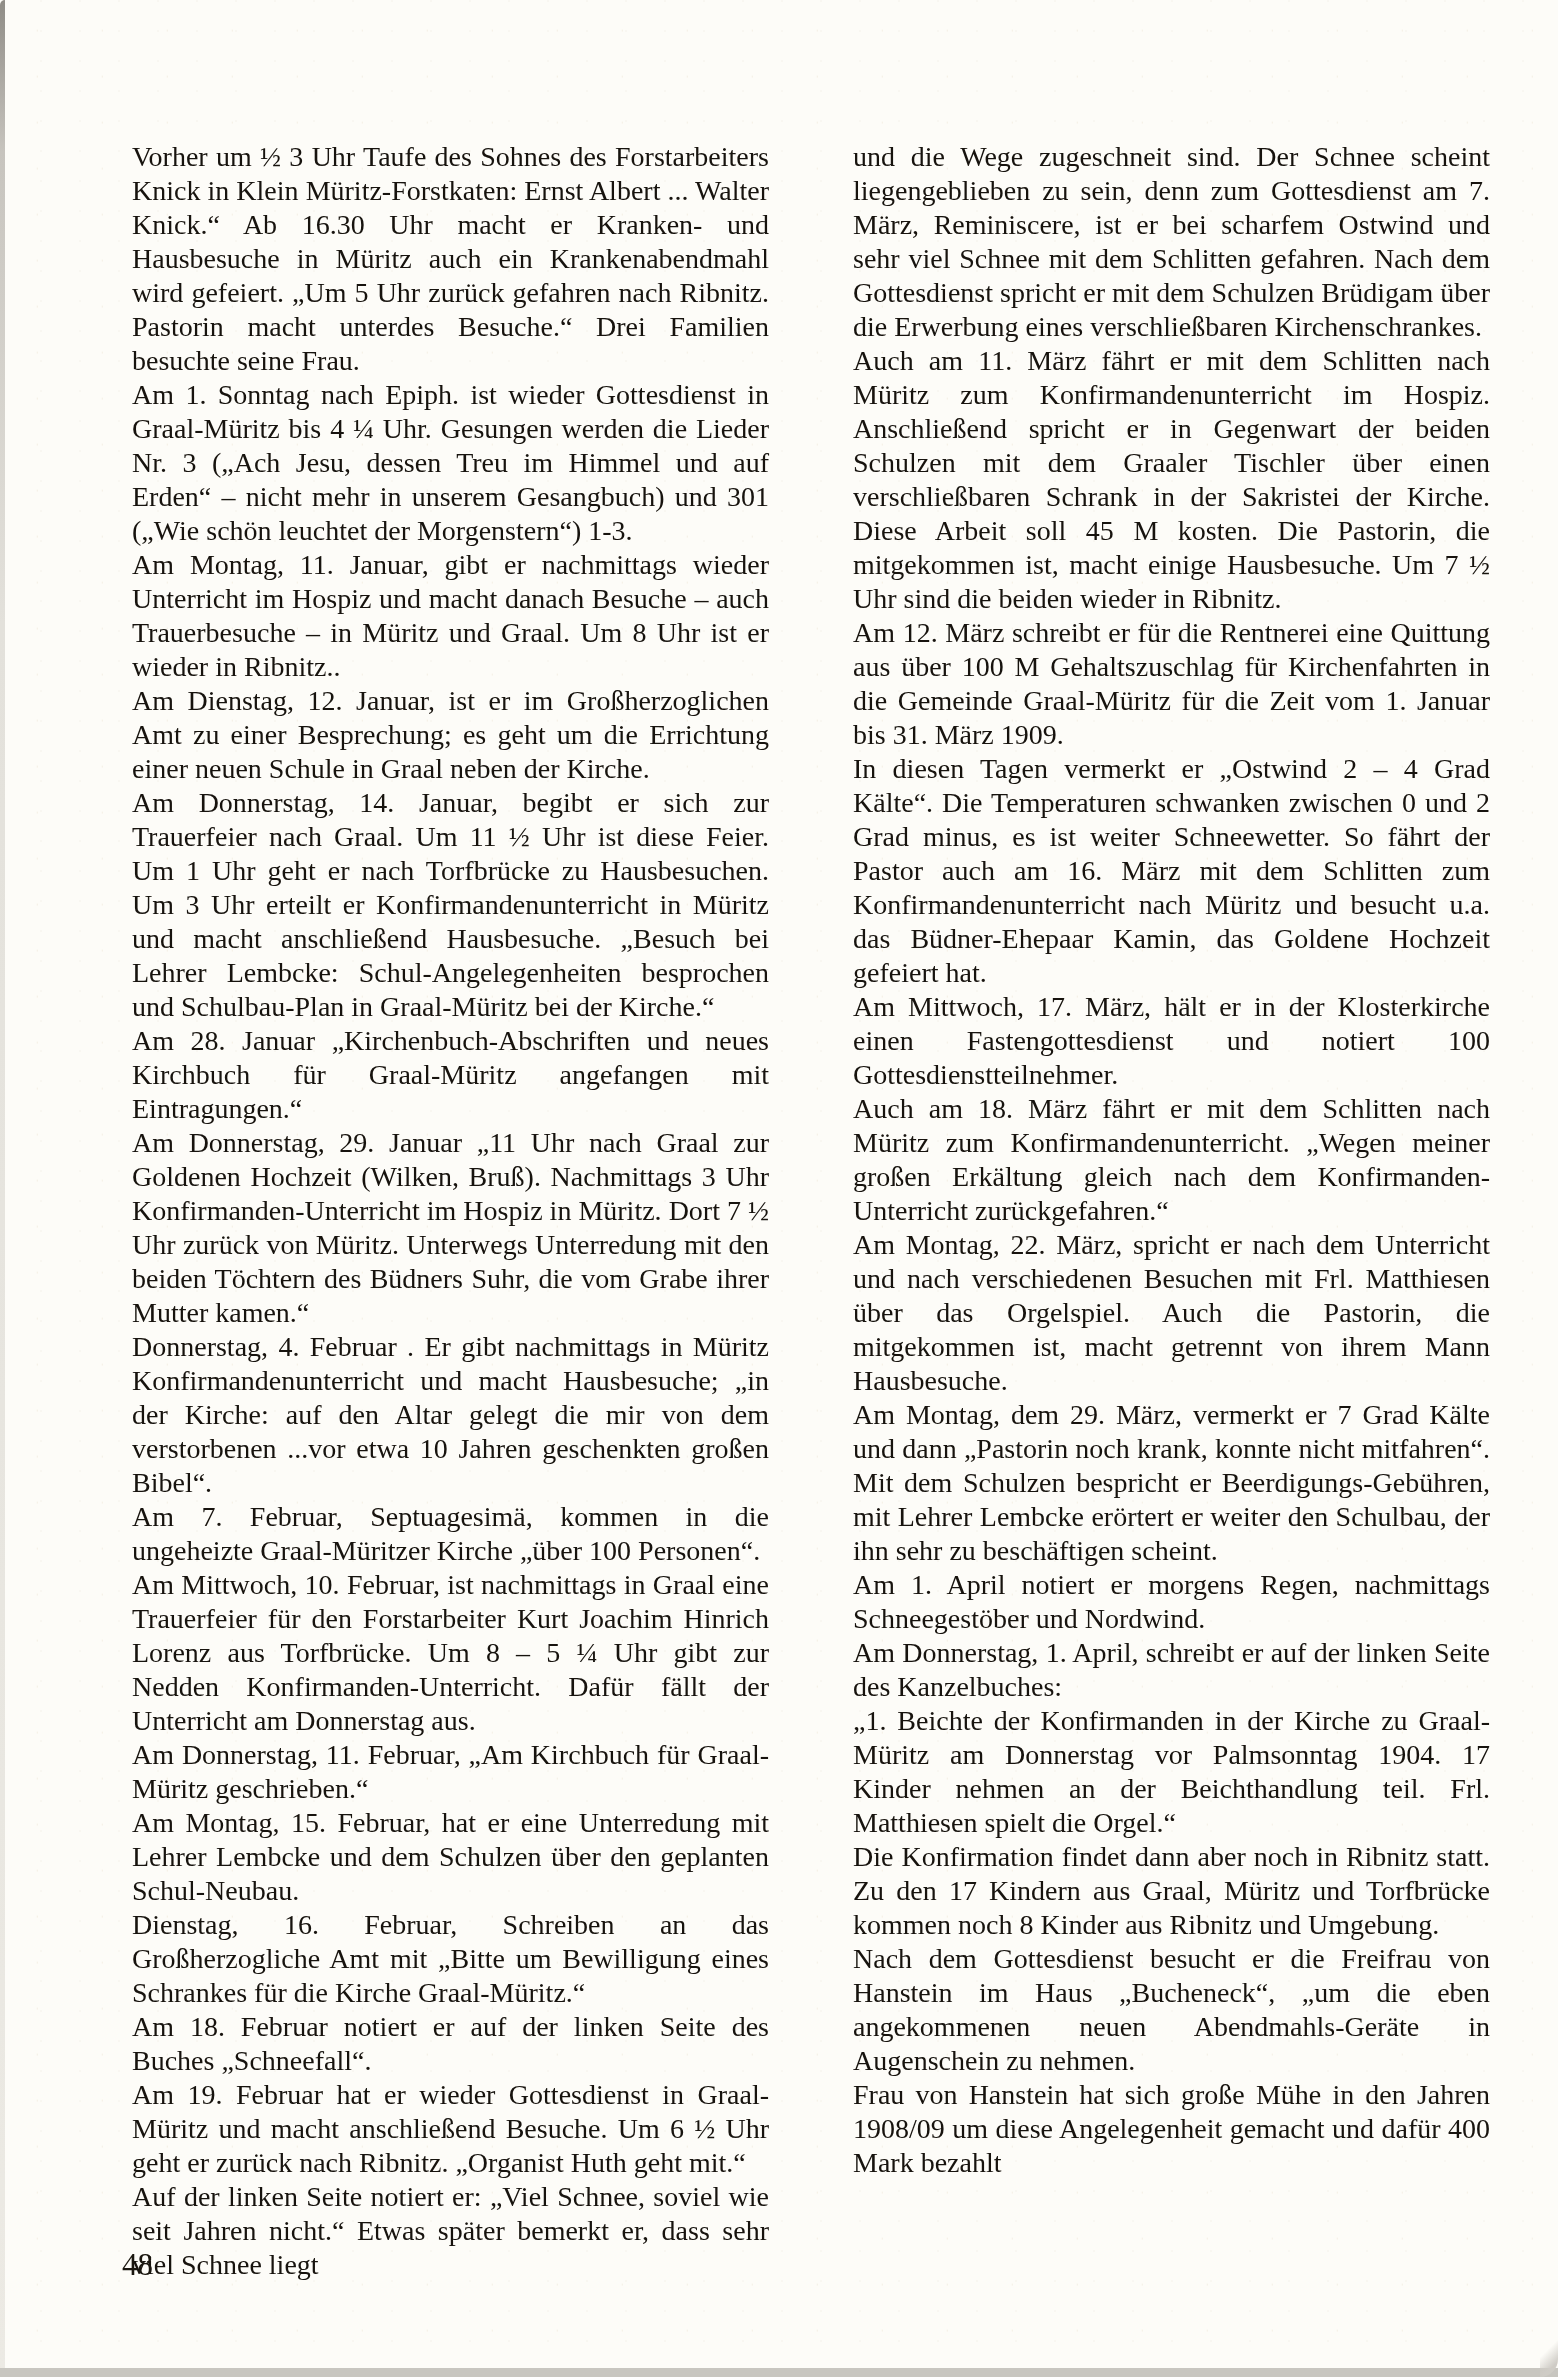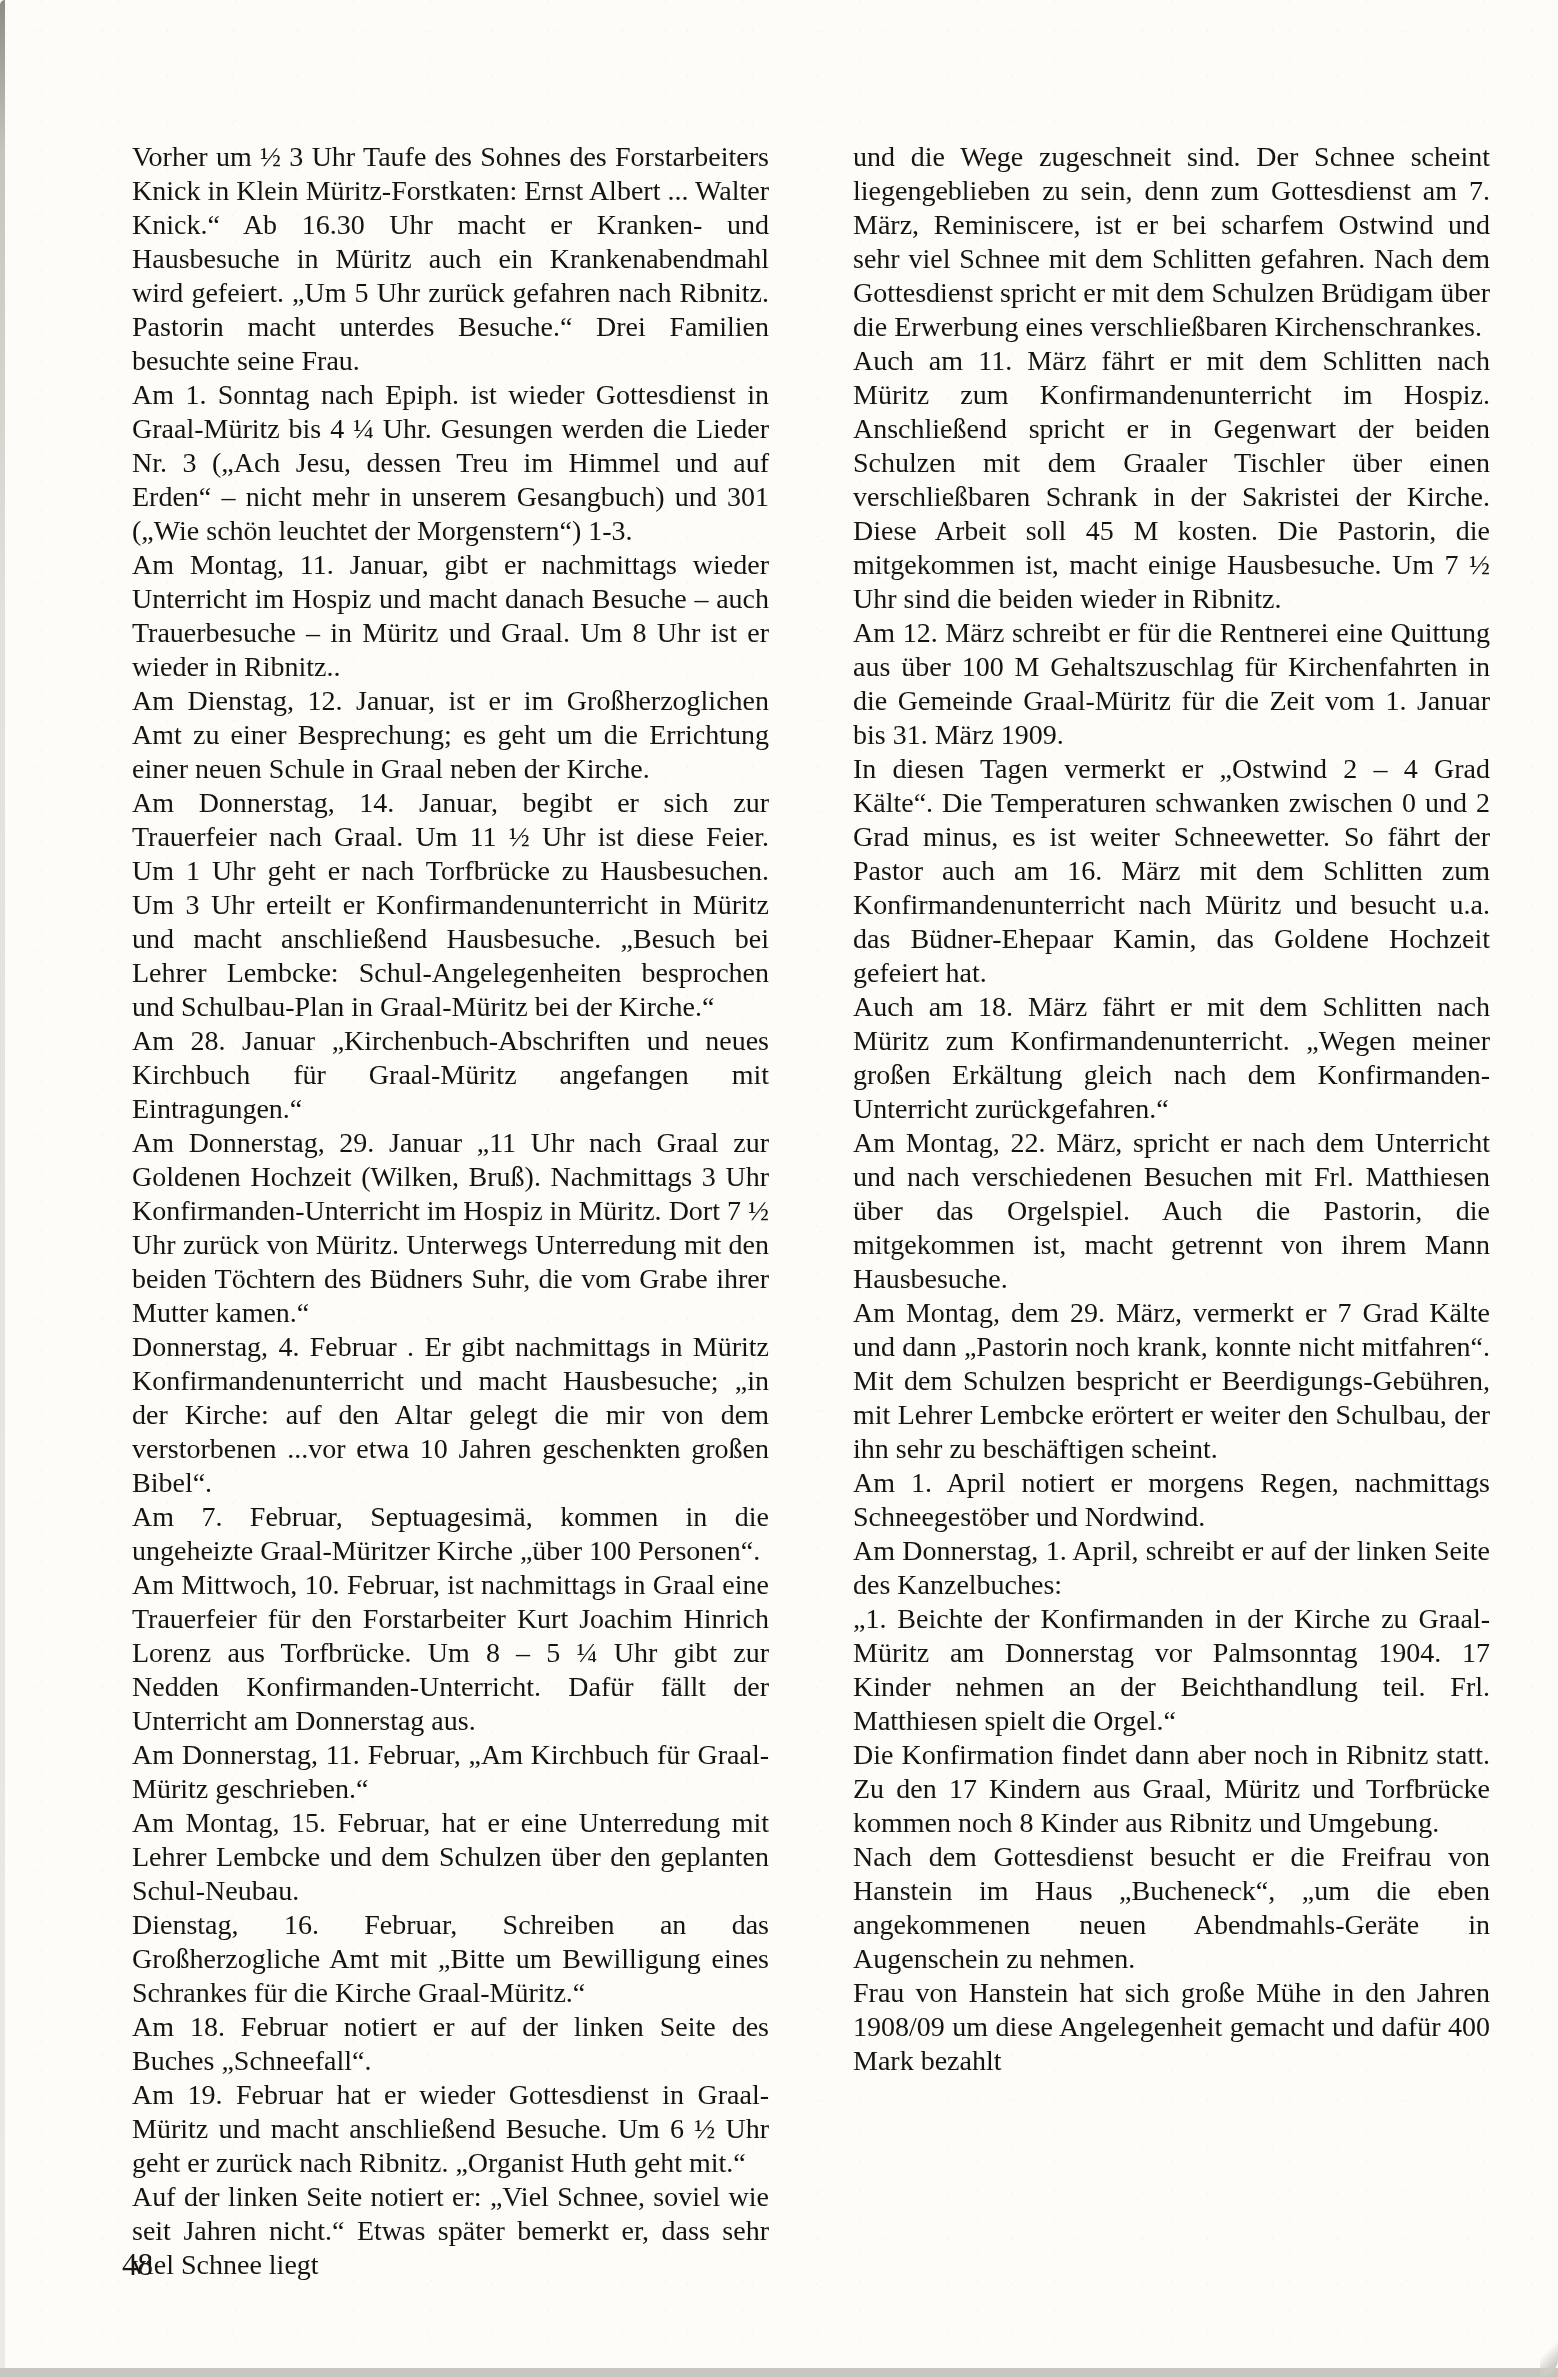--- a/index.html
+++ b/index.html
@@ -90,20 +90,21 @@
       <p class="para">Am 18. Februar notiert er auf der linken Seite des Buches „Schneefall“.</p>
       <p class="para">Am 19. Februar hat er wieder Gottesdienst in Graal-Müritz und macht anschließend Besuche. Um 6 ½ Uhr geht er zurück nach Ribnitz. „Organist Huth geht mit.“</p>
       <p class="para">Auf der linken Seite notiert er: „Viel Schnee, soviel wie seit Jahren nicht.“ Etwas später bemerkt er, dass sehr viel Schnee liegt</p>
     </div>
 
   <div class="column column-right">
       <p class="para">und die Wege zugeschneit sind. Der Schnee scheint liegengeblieben zu sein, denn zum Gottesdienst am 7. März, Reminiscere, ist er bei scharfem Ostwind und sehr viel Schnee mit dem Schlitten gefahren. Nach dem Gottesdienst spricht er mit dem Schulzen Brüdigam über die Erwerbung eines verschließbaren Kirchenschrankes.</p>
       <p class="para">Auch am 11. März fährt er mit dem Schlitten nach Müritz zum Konfirmandenunterricht im Hospiz. Anschließend spricht er in Gegenwart der beiden Schulzen mit dem Graaler Tischler über einen verschließbaren Schrank in der Sakristei der Kirche. Diese Arbeit soll 45 M kosten. Die Pastorin, die mitgekommen ist, macht einige Hausbesuche. Um 7 ½ Uhr sind die beiden wieder in Ribnitz.</p>
       <p class="para">Am 12. März schreibt er für die Rentnerei eine Quittung aus über 100 M Gehaltszuschlag für Kirchenfahrten in die Gemeinde Graal-Müritz für die Zeit vom 1. Januar bis 31. März 1909.</p>
       <p class="para">In diesen Tagen vermerkt er „Ostwind 2 – 4 Grad Kälte“. Die Temperaturen schwanken zwischen 0 und 2 Grad minus, es ist weiter Schneewetter. So fährt der Pastor auch am 16. März mit dem Schlitten zum Konfirmandenunterricht nach Müritz und besucht u.a. das Büdner-Ehepaar Kamin, das Goldene Hochzeit gefeiert hat.</p>
+      <p class="para">Am Mittwoch, 17. März, hält er in der Klosterkirche einen Fastengottesdienst und notiert 100 Gottesdienstteilnehmer.</p>
       <p class="para">Auch am 18. März fährt er mit dem Schlitten nach Müritz zum Konfirmandenunterricht. „Wegen meiner großen Erkältung gleich nach dem Konfirmanden-Unterricht zurückgefahren.“</p>
       <p class="para">Am Montag, 22. März, spricht er nach dem Unterricht und nach verschiedenen Besuchen mit Frl. Matthiesen über das Orgelspiel. Auch die Pastorin, die mitgekommen ist, macht getrennt von ihrem Mann Hausbesuche.</p>
       <p class="para">Am Montag, dem 29. März, vermerkt er 7 Grad Kälte und dann „Pastorin noch krank, konnte nicht mitfahren“. Mit dem Schulzen bespricht er Beerdigungs-Gebühren, mit Lehrer Lembcke erörtert er weiter den Schulbau, der ihn sehr zu beschäftigen scheint.</p>
       <p class="para">Am 1. April notiert er morgens Regen, nachmittags Schneegestöber und Nordwind.</p>
       <p class="para">Am Donnerstag, 1. April, schreibt er auf der linken Seite des Kanzelbuches:</p>
       <p class="para">„1. Beichte der Konfirmanden in der Kirche zu Graal-Müritz am Donnerstag vor Palmsonntag 1904. 17 Kinder nehmen an der Beichthandlung teil. Frl. Matthiesen spielt die Orgel.“</p>
       <p class="para">Die Konfirmation findet dann aber noch in Ribnitz statt. Zu den 17 Kindern aus Graal, Müritz und Torfbrücke kommen noch 8 Kinder aus Ribnitz und Umgebung.</p>
       <p class="para">Nach dem Gottesdienst besucht er die Freifrau von Hanstein im Haus „Bucheneck“, „um die eben angekommenen neuen Abendmahls-Geräte in Augenschein zu nehmen.</p>
       <p class="para">Frau von Hanstein hat sich große Mühe in den Jahren 1908/09 um diese Angelegenheit gemacht und dafür 400 Mark bezahlt</p>
     </div>

